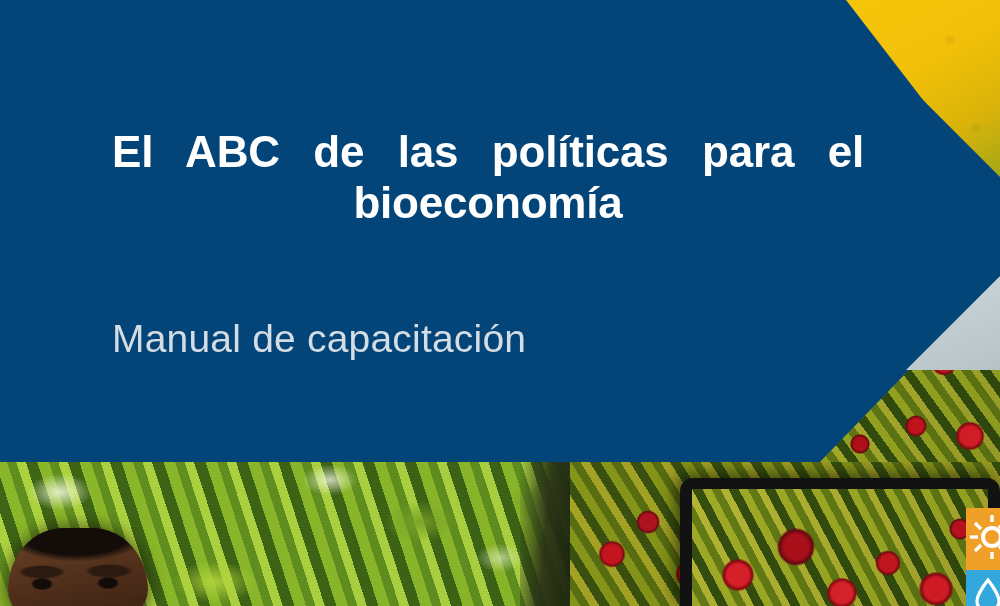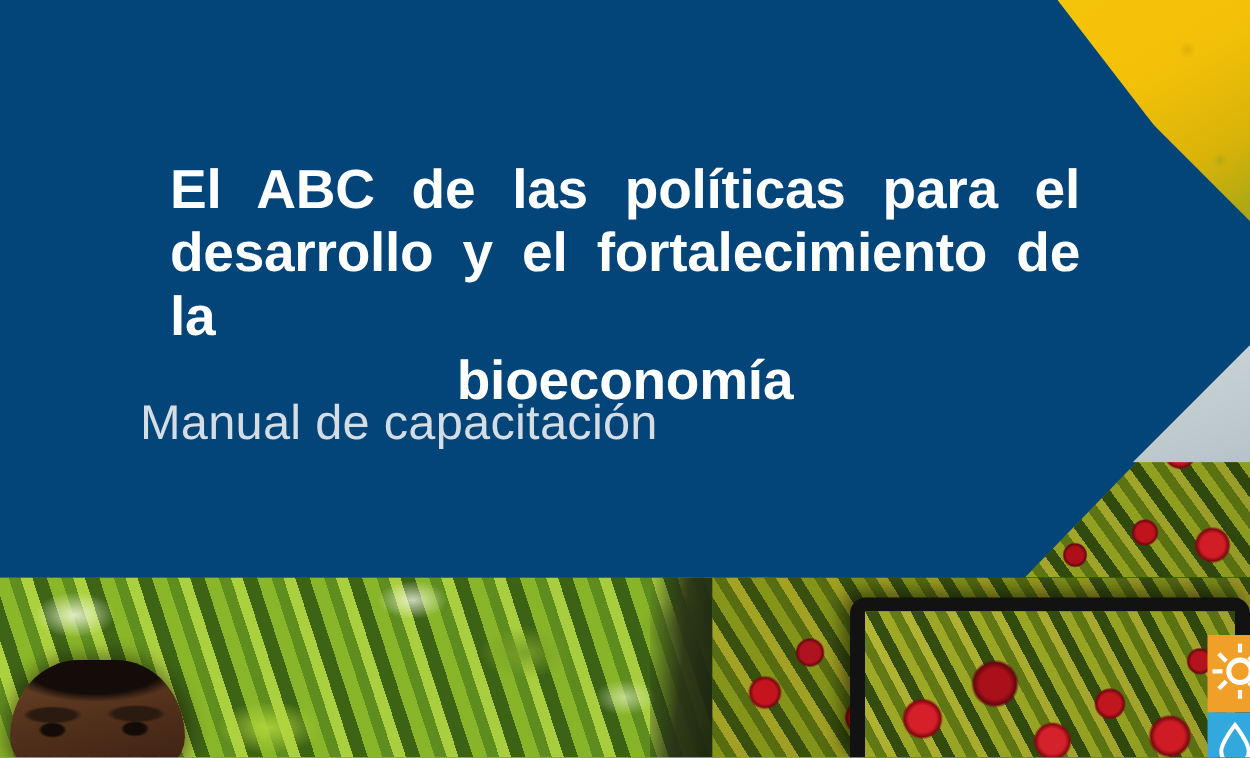--- a/index.html
+++ b/index.html
@@ -179,21 +179,20 @@
     font-size: 44px;
     line-height: 51px;
     text-align: justify;
     text-align-last: center;
     letter-spacing: -0.2px;
   }
   .title .line {
     display: block;
     text-align: justify;
     text-align-last: justify;
-    margin-left: 24px;
   }
   .title .line.last {
     text-align: left;
     text-align-last: center;
   }
 
   .subtitle {
     position: absolute;
     left: 112px;
     top: 316px;
@@ -242,21 +241,20 @@
 
   <div class="corn-wedge"></div>
   <div class="orchard-wedge"></div>
   <div class="sky-wedge"></div>
 
   <div class="banner"></div>
 
   <div class="banner-inner">
     <h1 class="title">
       <span class="line">El ABC de las políticas para el</span>
-      <span class="line">desarrollo y el fortalecimiento de la</span>
       <span class="line last">bioeconomía</span>
     </h1>
     <p class="subtitle">Manual de capacitación</p>
   </div>
 
   <div class="sdg-stack">
     <div class="sdg-badge energy">
       <svg width="40" height="46" viewBox="0 0 40 46">
         <circle cx="24" cy="23" r="9" fill="none" stroke="#ffffff" stroke-width="4"></circle>
         <g stroke="#ffffff" stroke-width="3.4" stroke-linecap="butt">

